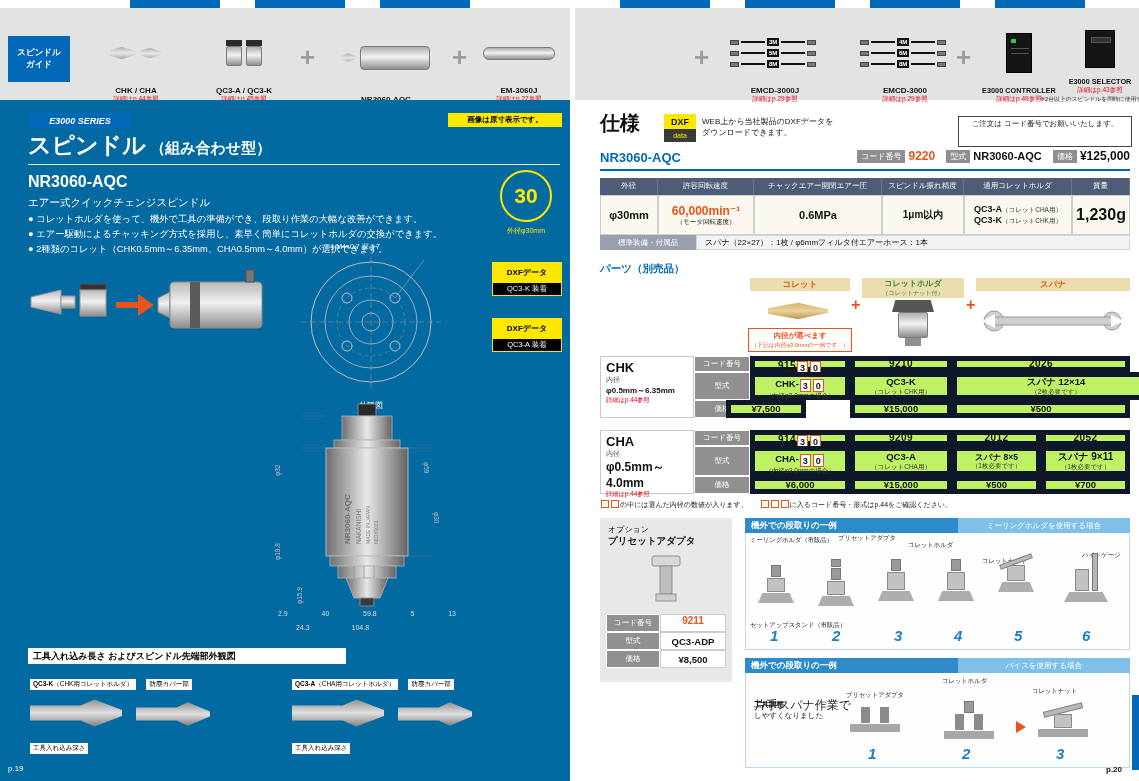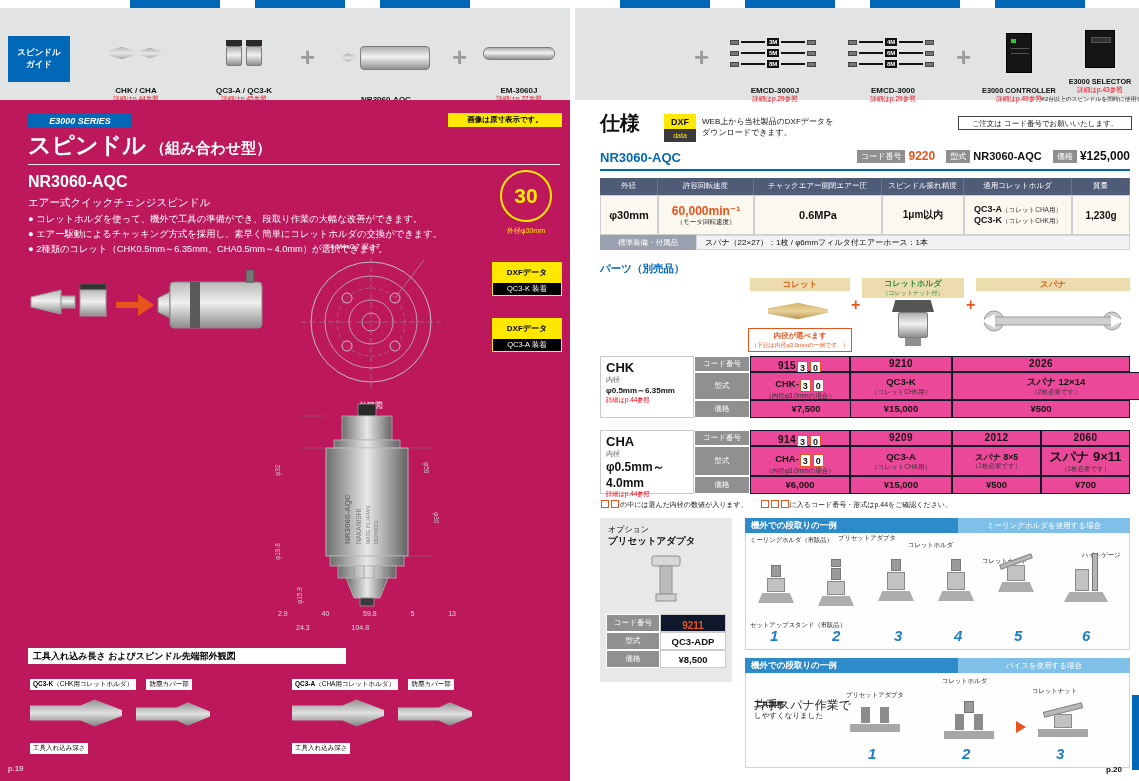--- a/index.html
+++ b/index.html
@@ -21,29 +21,29 @@
   .tnote{font-size:6.5px;color:#e60012;white-space:nowrap}
   .plus{position:absolute;font-size:26px;font-weight:bold;color:#9c9c9c;line-height:1}
   .ic-cyl{background:linear-gradient(180deg,#aeaeae 0%,#f2f2f2 45%,#8f8f8f 100%);border:1px solid #7c7c7c;border-radius:2px}
   .ic-collet{background:linear-gradient(180deg,#9a9a9a,#e8e8e8 50%,#8a8a8a);clip-path:polygon(0 35%,45% 15%,100% 40%,100% 60%,45% 85%,0 65%)}
   .ic-dark{background:#151515;border:1px solid #000;position:relative}
   .cablerow{display:flex;align-items:center;gap:2px;height:9px}
   .cplug{width:9px;height:5px;background:#777;border:1px solid #444}
   .cline{width:24px;height:2px;background:#111}
   .ctag{background:#111;color:#fff;font-size:6px;line-height:8px;padding:0 2px;font-weight:bold}
   
-  .lpage{position:absolute;left:0;top:100px;width:570px;height:681px;background:#be185d}
+  .lpage{position:absolute;left:0;top:100px;width:570px;height:681px;background:#0369a1}
   .chip-w{display:inline-block;background:#fff;color:#000;font-size:6.5px;padding:1px 3px;margin-right:6px}
   .nfig{background:linear-gradient(180deg,#888,#e0e0e0 50%,#777);clip-path:polygon(0 25%,55% 25%,70% 5%,100% 40%,100% 60%,70% 95%,55% 75%,0 75%)}
   
   .glbl{background:#909090;color:#fff;display:flex;align-items:center;justify-content:center;font-size:7.5px;border:1px solid #fff}
   .chipg{display:inline-block;background:#8f8f8f;color:#fff;font-size:8px;padding:1px 4px;vertical-align:1px}
   .sph{position:absolute;background:#4e5c77;color:#fff;font-size:7.5px;display:flex;align-items:center;justify-content:center;text-align:center;border-right:1px solid #68758e;line-height:1.15}
   .spv{position:absolute;background:#fbf8f0;border:1px solid #cfcfcf;display:flex;flex-direction:column;align-items:center;justify-content:center;text-align:center}
-  .bcel{position:absolute;background:#ec4899;border:1px solid #0f172a;display:flex;flex-direction:column;align-items:center;justify-content:center;text-align:center;line-height:1.2}
+  .bcel{position:absolute;background:#bef264;border:5px solid #0f172a;display:flex;flex-direction:column;align-items:center;justify-content:center;text-align:center;line-height:1.2}
   .tanbox{position:absolute;background:#ecdcae;display:flex;flex-direction:column;align-items:center;justify-content:center;text-align:center}
   .dbx{display:inline-block;width:11px;height:13px;line-height:12px;border:1px solid #e8541c;background:#fff;font-weight:bold;font-size:9px;text-align:center;margin:0 1px;vertical-align:-2px}
   .sq{display:inline-block;width:8px;height:8px;border:1px solid #e8541c;background:#fff;margin:0 1px;vertical-align:-1px}
   .cd{font-weight:bold;font-size:10px;letter-spacing:.5px}
   .pr{font-weight:bold;font-size:9.5px}
   .sub{font-size:6.5px;color:#333}
   .panelhead{position:absolute;left:0;top:0;height:15px;width:100%;display:flex}
   .ph-l{background:#2e8bc9;color:#fff;font-weight:bold;font-size:8.5px;display:flex;align-items:center;padding-left:6px;flex:1.2}
   .ph-r{background:#7fc0e8;color:#fff;font-size:7.5px;display:flex;align-items:center;justify-content:center;flex:1}
   .pbody{position:absolute;left:0;top:15px;right:0;bottom:0;background:#fefefe;border:1px solid #bcd8ec;border-top:none}
@@ -136,21 +136,21 @@
             <span class="cplug"></span>
             <span class="cline"></span>
             <span class="ctag">8M</span>
             <span class="cline"></span>
             <span class="cplug"></span>
           </div>
       </div>
       <div class="tlabel">EMCD-3000J</div>
       <div class="tnote">詳細はp.29参照</div>
     </div>
-    <div class="titem" style="left:259px;width:118px">
+    <div class="titem" style="left:271px;width:118px">
       <div class="ticon" style="flex-direction:column;gap:2px;align-items:flex-start;padding-left:14px">
         <div class="cablerow">
             <span class="cplug"></span>
             <span class="cline"></span>
             <span class="ctag">4M</span>
             <span class="cline"></span>
             <span class="cplug"></span>
           </div>
         <div class="cablerow">
             <span class="cplug"></span>
@@ -345,21 +345,21 @@
 
   <div class="ab bold" style="left:600px;top:110px;font-size:20px">仕様</div>
   <div class="ab" style="left:664px;top:114px;width:32px;height:28px">
     <div style="background:#ffe800;height:15px;display:flex;align-items:center;justify-content:center;font-size:9px;font-weight:bold">DXF</div>
     <div style="background:#3a3a3a;height:13px;display:flex;align-items:center;justify-content:center;font-size:7px;color:#ffe800">data</div>
   </div>
   <div class="ab" style="left:702px;top:116px;font-size:8px;line-height:11px">
     <div>WEB上から当社製品のDXFデータを</div>
     <div>ダウンロードできます。</div>
   </div>
-  <div class="ab cen" style="left:958px;top:116px;width:174px;height:14px;border:1px solid #444;font-size:7.5px;line-height:13px">ご注文は コード番号でお願いいたします。</div>
+  <div class="ab cen" style="left:958px;top:116px;width:174px;height:31px;border:1px solid #444;font-size:7.5px;line-height:13px">ご注文は コード番号でお願いいたします。</div>
 
   <div class="ab bold blue" style="left:600px;top:150px;font-size:13px">NR3060-AQC</div>
   <div class="ab" style="left:700px;top:149px;width:430px;text-align:right;font-size:11px;white-space:nowrap">
     <span class="chipg">コード番号</span>
     <span class="bold orange" style="font-size:12px;margin-right:8px">9220</span>
     <span class="chipg">型式</span>
     <span class="bold" style="margin-right:8px">NR3060-AQC</span>
     <span class="chipg">価格</span>
     <span class="bold" style="font-size:12px">¥125,000</span>
   </div>
@@ -383,21 +383,21 @@
     <span class="bold" style="font-size:11px">0.6MPa</span>
   </div>
   <div class="spv" style="left:882px;top:195px;width:82px;height:40px">
     <span class="bold" style="font-size:10px">1μm以内</span>
   </div>
   <div class="spv" style="left:964px;top:195px;width:108px;height:40px">
     <span style="font-size:9px"><b>QC3-A</b><span class="sub">（コレットCHA用）</span></span>
     <span style="font-size:9px"><b>QC3-K</b><span class="sub">（コレットCHK用）</span></span>
   </div>
   <div class="spv" style="left:1072px;top:195px;width:58px;height:40px">
-    <span class="bold" style="font-size:10px">1,230g</span>
+    <span class="bold" style="font-size:16px">1,230g</span>
   </div>
 
   <div class="ab" style="left:600px;top:235px;width:96px;height:15px;background:#99a1ae;color:#fff;font-size:7.5px;display:flex;align-items:center;justify-content:center">標準装備・付属品</div>
   <div class="ab" style="left:696px;top:235px;width:434px;height:15px;background:#f1f2f4;border:1px solid #d5d5d5;font-size:8px;display:flex;align-items:center;padding-left:8px">スパナ（22×27）：1枚 / φ6mmフィルタ付エアーホース：1本</div>
 
   <div class="ab bold blue" style="left:600px;top:262px;font-size:10.5px">パーツ（別売品）</div>
 
   <div class="tanbox" style="left:750px;top:278px;width:100px;height:13px">
     <span class="bold" style="font-size:8.5px;color:#d4611c">コレット</span>
   </div>
@@ -455,21 +455,21 @@
   </div>
   <div class="bcel" style="left:850px;top:372px;width:102px;height:28px">
     <span class="pr">QC3-K</span>
     <span class="sub">（コレットCHK用）</span>
   </div>
   <div class="bcel" style="left:952px;top:372px;width:208px;height:28px">
     <span class="pr">スパナ 12×14</span>
     <span class="sub">（2枚必要です）</span>
   </div>
 
-  <div class="bcel" style="left:750px;top:400px;width:112px;height:18px">
+  <div class="bcel" style="left:726px;top:400px;width:80px;height:18px">
       <span class="pr">¥7,500</span>
     </div>
   <div class="bcel" style="left:850px;top:400px;width:102px;height:18px">
       <span class="pr">¥15,000</span>
     </div>
   <div class="bcel" style="left:952px;top:400px;width:178px;height:18px">
       <span class="pr">¥500</span>
     </div>
 
   <div class="ab" style="left:600px;top:430px;width:94px;height:64px;background:#fff;border:1px solid #c9c9c9;padding:3px 5px">
@@ -485,37 +485,37 @@
   <div class="bcel" style="left:750px;top:430px;width:100px;height:16px">
     <span><span class="cd">914</span><span class="dbx">3</span><span class="dbx">0</span></span>
   </div>
   <div class="bcel" style="left:850px;top:430px;width:102px;height:16px">
       <span class="cd">9209</span>
     </div>
   <div class="bcel" style="left:952px;top:430px;width:89px;height:16px">
       <span class="cd">2012</span>
     </div>
   <div class="bcel" style="left:1041px;top:430px;width:89px;height:16px">
-      <span class="cd">2060</span>
+      <span class="cd">2052</span>
     </div>
 
   <div class="bcel" style="left:750px;top:446px;width:100px;height:30px">
     <span><span class="pr">CHA-</span><span class="dbx">3</span><span class="dbx">0</span></span>
     <span class="sub">（内径φ3.0mmの場合）</span>
   </div>
   <div class="bcel" style="left:850px;top:446px;width:102px;height:30px">
     <span class="pr">QC3-A</span>
     <span class="sub">（コレットCHA用）</span>
   </div>
   <div class="bcel" style="left:952px;top:446px;width:89px;height:30px">
     <span class="pr" style="font-size:8.5px">スパナ 8×5</span>
     <span class="sub">（1枚必要です）</span>
   </div>
   <div class="bcel" style="left:1041px;top:446px;width:89px;height:30px">
-    <span class="pr" style="font-size:13px">スパナ 9×11</span>
+    <span class="pr" style="font-size:10px">スパナ 9×11</span>
     <span class="sub">（1枚必要です）</span>
   </div>
 
   <div class="bcel" style="left:750px;top:476px;width:100px;height:18px">
       <span class="pr">¥6,000</span>
     </div>
   <div class="bcel" style="left:850px;top:476px;width:102px;height:18px">
       <span class="pr">¥15,000</span>
     </div>
   <div class="bcel" style="left:952px;top:476px;width:89px;height:18px">
@@ -532,21 +532,21 @@
 
   <div class="ab" style="left:600px;top:518px;width:132px;height:164px;background:#e8e8e8">
     <div class="ab" style="left:8px;top:6px;font-size:8px">オプション</div>
     <div class="ab bold" style="left:8px;top:17px;font-size:9.5px">プリセットアダプタ</div>
     <svg class="ab" style="left:46px;top:34px" width="40" height="56" viewBox="0 0 40 56">
       <rect x="6" y="4" width="28" height="10" rx="2" fill="#d7d7d7" stroke="#8f8f8f"></rect>
       <rect x="14" y="14" width="12" height="28" fill="#bdbdbd" stroke="#8f8f8f"></rect>
       <rect x="10" y="42" width="20" height="7" fill="#cfcfcf" stroke="#8f8f8f"></rect>
     </svg>
     <div class="glbl ab" style="left:6px;top:96px;width:54px;height:18px">コード番号</div>
-    <div class="ab" style="left:60px;top:96px;width:66px;height:18px;background:#0f172a;border:1px solid #ccc;display:flex;align-items:flex-end;justify-content:center">
+    <div class="ab" style="left:60px;top:96px;width:66px;height:18px;background:#ffffff;border:1px solid #ccc;display:flex;align-items:flex-start;justify-content:center">
         <span class="bold orange" style="font-size:10px">9211</span>
       </div>
     <div class="glbl ab" style="left:6px;top:114px;width:54px;height:18px">型式</div>
     <div class="ab" style="left:60px;top:114px;width:66px;height:18px;background:#fff;border:1px solid #ccc;display:flex;align-items:center;justify-content:center">
         <span class="bold" style="font-size:9.5px">QC3-ADP</span>
       </div>
     <div class="glbl ab" style="left:6px;top:132px;width:54px;height:18px">価格</div>
     <div class="ab" style="left:60px;top:132px;width:66px;height:18px;background:#fff;border:1px solid #ccc;display:flex;align-items:center;justify-content:center">
         <span class="bold" style="font-size:9.5px">¥8,500</span>
       </div>

